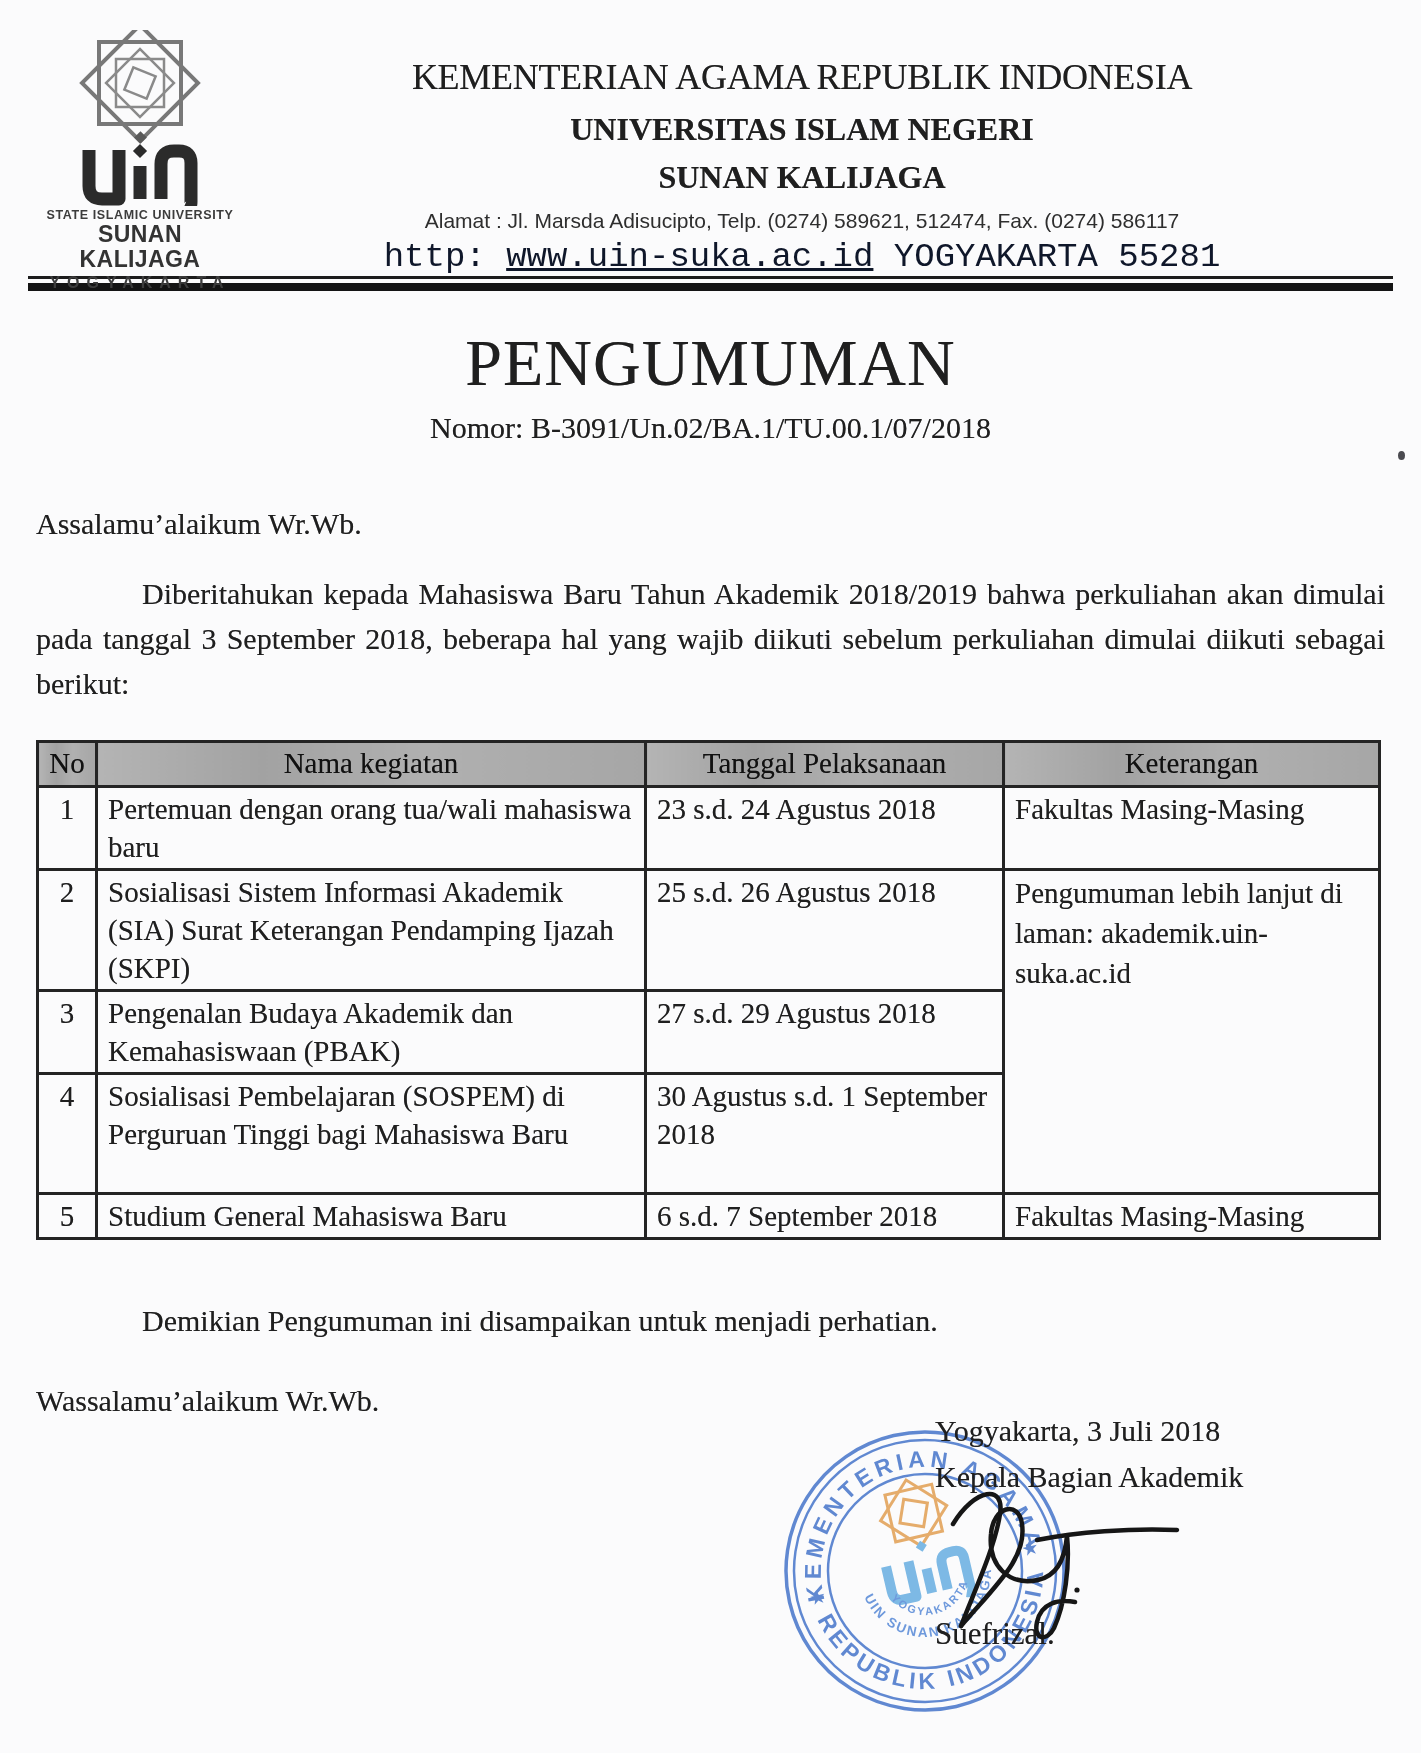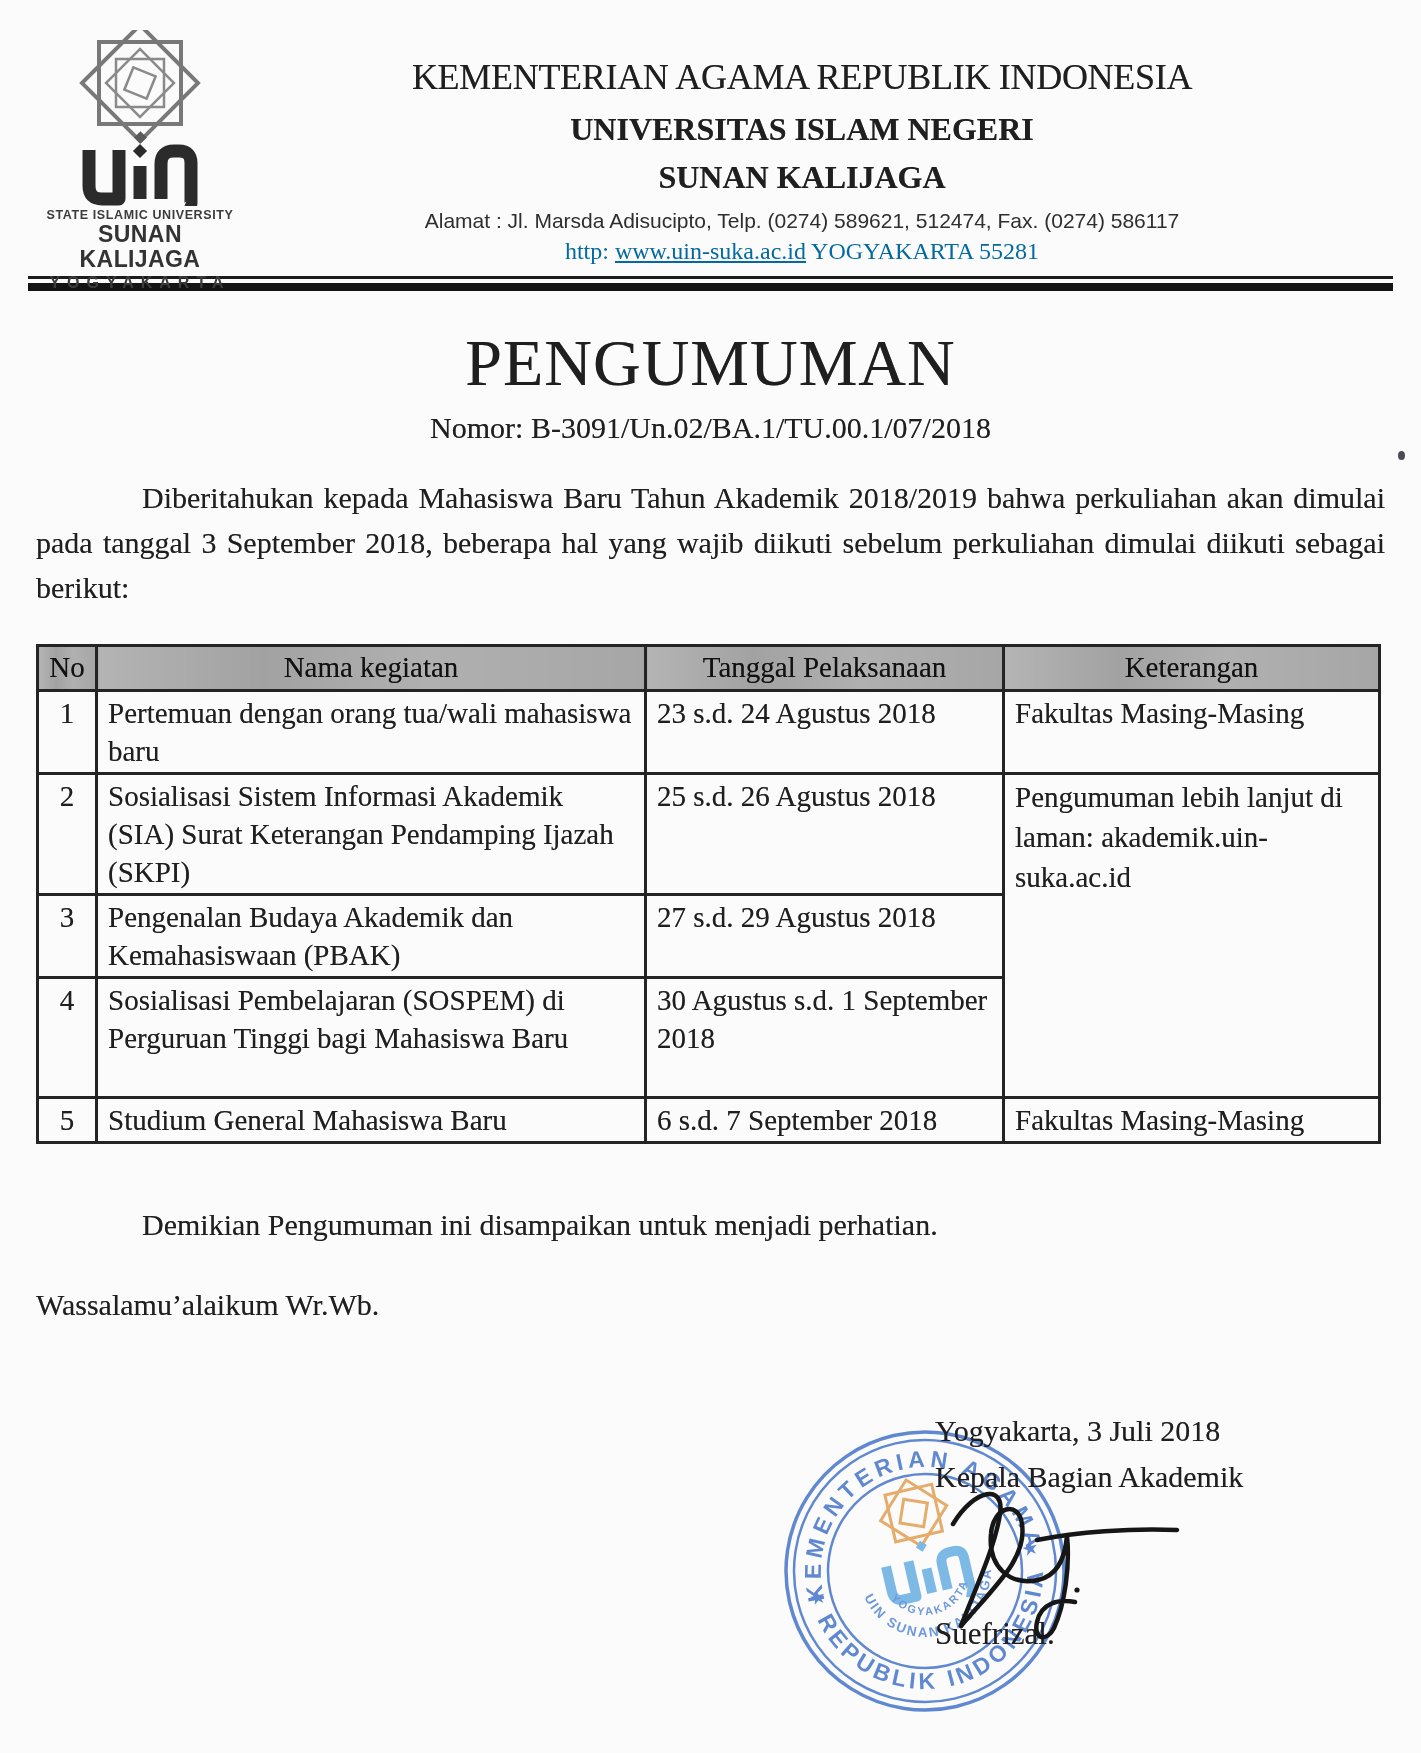--- a/index.html
+++ b/index.html
@@ -18,21 +18,21 @@
   .logo{position:absolute;left:45px;top:30px;width:190px;text-align:center;}
   .logo svg{display:block;margin:0 auto;}
   .logo-l1{font-family:"Liberation Sans","DejaVu Sans",sans-serif;font-size:12.5px;font-weight:bold;letter-spacing:.6px;color:#3c3c3c;margin-top:2px;}
   .logo-l2{font-family:"Liberation Sans","DejaVu Sans",sans-serif;font-size:23px;font-weight:bold;letter-spacing:.4px;color:#333;line-height:25px;}
   .logo-l3{font-family:"Liberation Sans","DejaVu Sans",sans-serif;font-size:16px;font-weight:bold;letter-spacing:7px;color:#3c3c3c;line-height:22px;}
   .lh-text{margin-left:242px;width:1120px;text-align:center;padding-top:56px;}
   .lh-ministry{font-size:36px;letter-spacing:-.3px;margin-bottom:13px;}
   .lh-univ{font-size:32px;font-weight:bold;margin-bottom:11px;}
   .lh-campus{font-size:32px;font-weight:bold;margin-bottom:13px;}
   .lh-address{font-family:"Liberation Sans","DejaVu Sans",sans-serif;font-size:21px;color:#2e2e2e;margin-bottom:5px;}
-  .lh-web{font-family:Liberation Serif, serif;font-size:24px;color:#0369a1;}
+  .lh-web{font-family:Liberation Mono, monospace;font-size:34px;color:#0f172a;}
   .lh-web .url{text-decoration:underline;}
   .rule{margin:8px 28px 0 28px;}
   .rule-thin{height:3px;background:#1c1c1c;}
   .rule-thick{height:8px;background:#141414;margin-top:4px;}
 
   
   .title{margin:34px 0 0 0;text-align:center;font-size:66px;font-weight:normal;letter-spacing:1px;line-height:1.15;}
   .number{text-align:center;font-size:30px;margin-top:10px;}
 
   
@@ -105,20 +105,21 @@
   </header>
 
   <div class="rule">
     <div class="rule-thin"></div>
     <div class="rule-thick"></div>
   </div>
 
   <h1 class="title serif-soft">PENGUMUMAN</h1>
   <div class="number serif-soft">Nomor: B-3091/Un.02/BA.1/TU.00.1/07/2018</div>
 
+  <div class="greeting serif-soft">Assalamu’alaikum Wr.Wb.</div>
   <p class="intro serif-soft">Diberitahukan kepada Mahasiswa Baru Tahun Akademik 2018/2019 bahwa perkuliahan akan dimulai pada tanggal 3 September 2018, beberapa hal yang wajib diikuti sebelum perkuliahan dimulai diikuti sebagai berikut:</p>
 
   <table class="schedule serif-soft">
     <colgroup>
         <col style="width:59px">
         <col style="width:549px">
         <col style="width:358px">
         <col style="width:376px">
       </colgroup>
     <thead>

